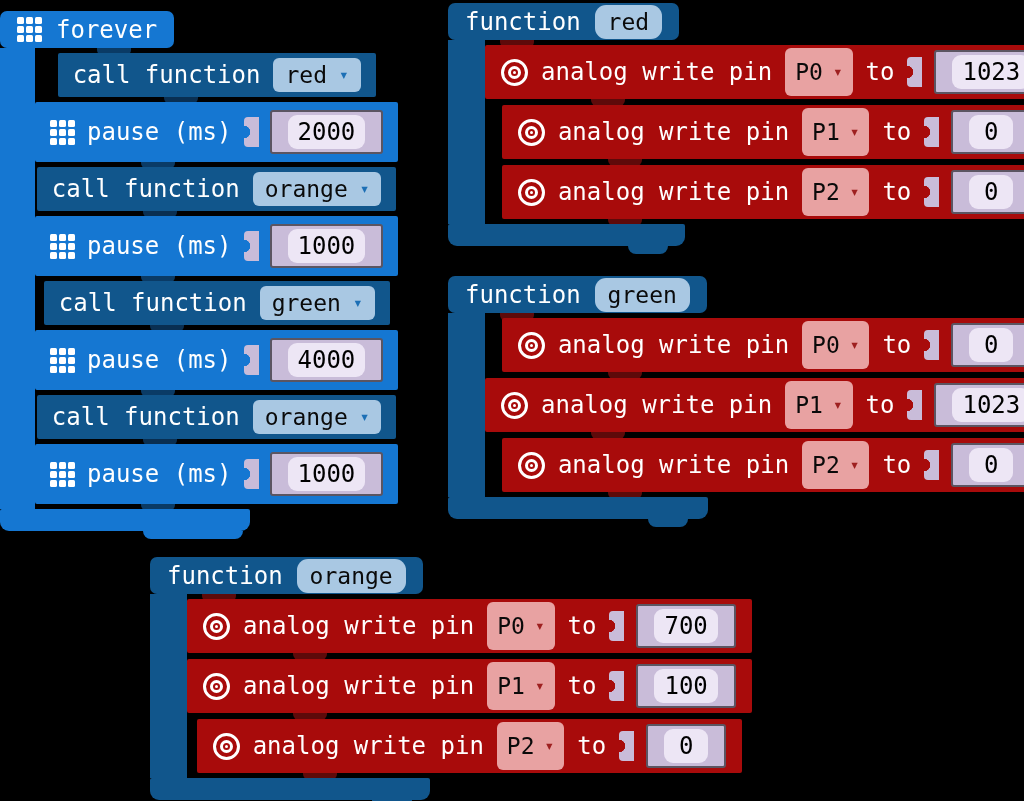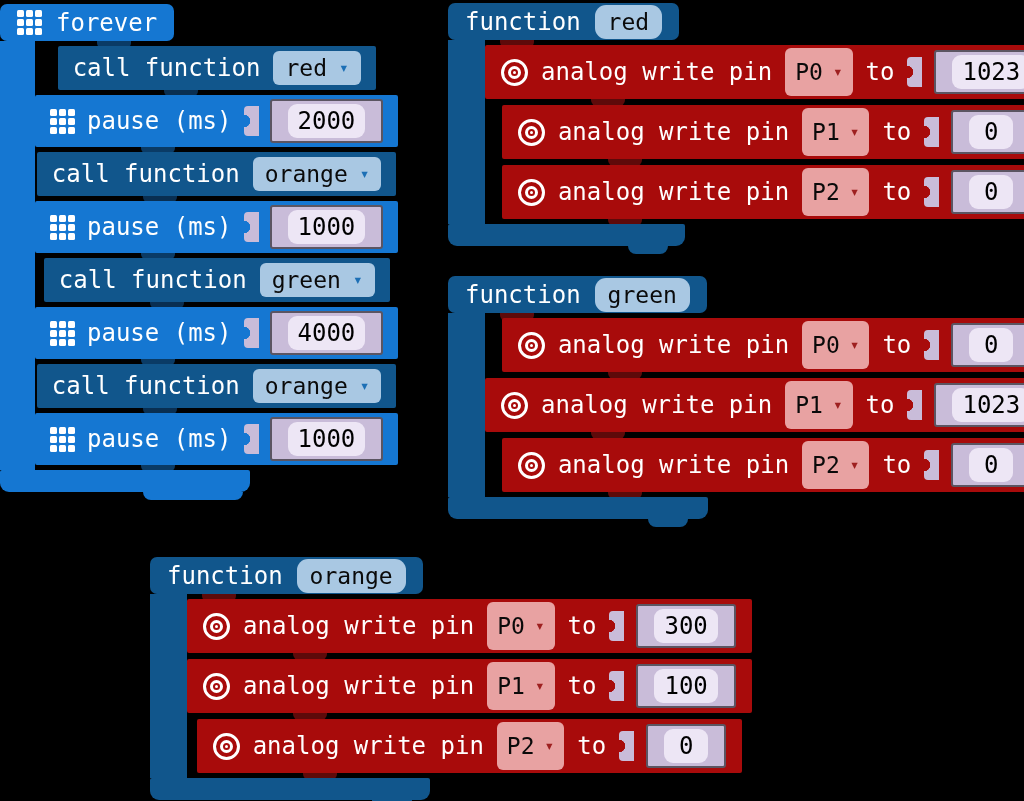--- a/index.html
+++ b/index.html
@@ -10,21 +10,21 @@
     --pink:#E8A2A2;         
     --slot:#C9BCD9;         
     --slotin:#EDE6F5;       
   }
   html,body{margin:0;padding:0}
   body{
     width:1024px;height:801px;background:#000;overflow:hidden;position:relative;
     font-family:"DejaVu Sans Mono","Liberation Mono",monospace;
   }
   .group{position:absolute}
-  .pos-forever{left:0;top:4px}
+  .pos-forever{left:0;top:11px}
   .pos-fn0{left:448px;top:3px}
   .pos-fn1{left:448px;top:276px}
   .pos-fn2{left:150px;top:557px}
 
   
   .g-header{
     position:relative;display:flex;width:max-content;align-items:center;gap:14px;
     height:37px;padding:0 17px;border-radius:7px;color:#fff;font-size:24px;
   }
   .g-header::after{ 
@@ -52,21 +52,21 @@
   
   .row{
     position:relative;display:inline-flex;align-items:center;border-radius:2px;
     color:#fff;white-space:nowrap;font-size:24px;
   }
   .row::after{ 
     content:"";position:absolute;left:106px;top:100%;width:34px;height:7px;
     border-radius:0 0 6px 6px;background:var(--bumpc,#0A3B66);
   }
   .row-call{height:44px;background:var(--dkblue);padding:0 15px;gap:13px;--bumpc:#092F52}
-  .row-pause{height:52px;background:var(--blue);padding:0 15px;gap:12px;--rowbg:var(--blue);--bumpc:#0A3B66}
+  .row-pause{height:60px;background:var(--blue);padding:0 15px;gap:12px;--rowbg:var(--blue);--bumpc:#0A3B66}
   .row-analog{height:54px;background:var(--red);padding:0 16px;gap:13px;--rowbg:var(--red);--bumpc:#5E0A0A}
   .txt{color:#fff}
 
   
   .dd{display:inline-flex;align-items:center;gap:12px;background:var(--ltblue);color:#0a0a0a;
       border-radius:6px;padding:2px 12px;font-size:23px;line-height:30px}
   .dd .tri{font-size:16px;color:#1C6FB5}
   .pin-dd{background:var(--pink);gap:10px;padding:9px 10px}
   .pin-dd .tri{color:#9E2020}
 
@@ -364,21 +364,21 @@
               </span>
             </span>
             <span class="txt">analog write pin</span>
             <span class="dd pin-dd">
               <span>P0</span>
               <span class="tri">▾</span>
             </span>
             <span class="txt">to</span>
             <span class="conn"></span>
             <span class="slot">
-              <span class="slot-val">300</span>
+              <span class="slot-val">700</span>
             </span>
           </div>
           <div class="row row-analog">
             <span class="bull">
               <span class="bull-mid">
                 <span class="bull-dot"></span>
               </span>
             </span>
             <span class="txt">analog write pin</span>
             <span class="dd pin-dd">

